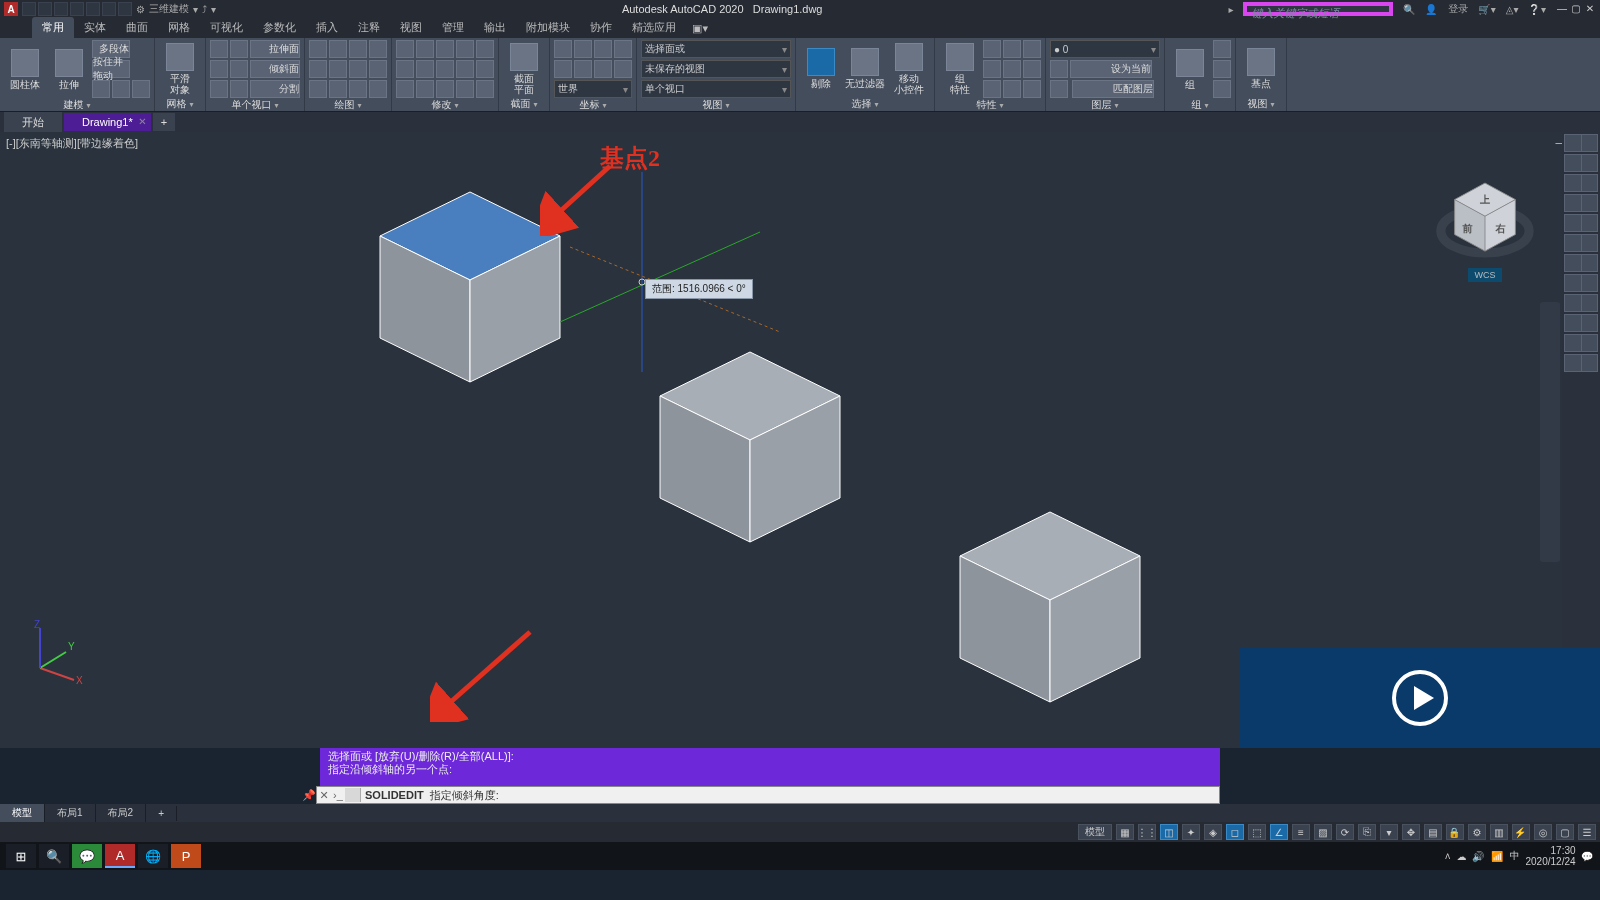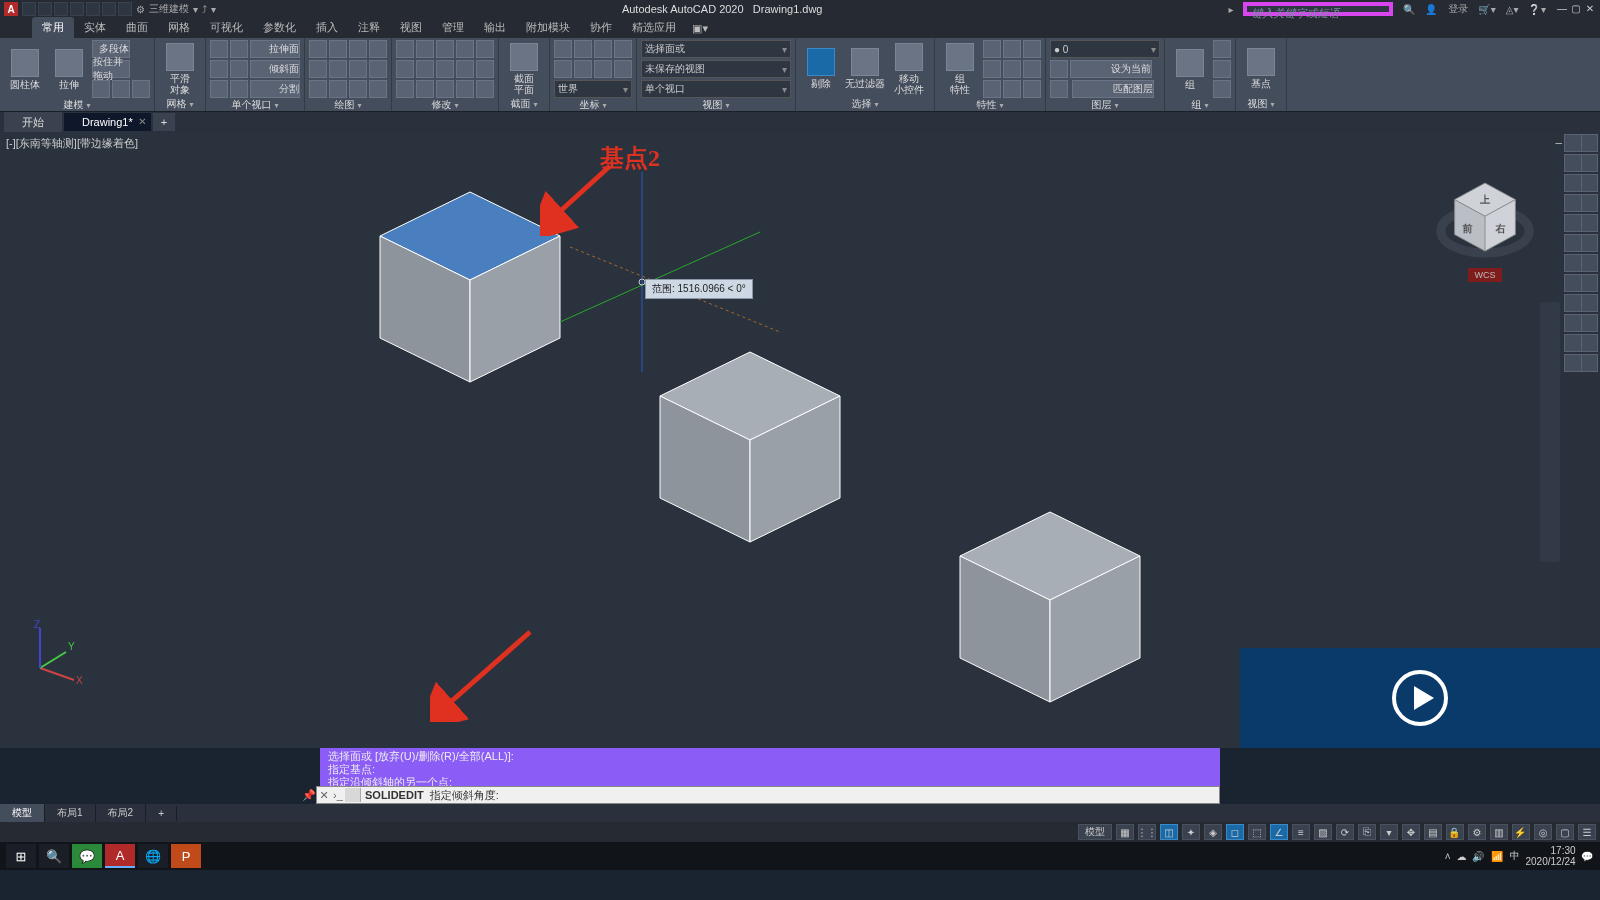--- a/index.html
+++ b/index.html
@@ -31,21 +31,21 @@
   .bigbtn .txt{color:#ddd;font-size:10px;text-align:center;line-height:11px}
   .grid-btns{display:grid;gap:2px}
   .mini{width:18px;height:18px;background:#5a6374;border:1px solid #6a7485}
   .mini2{width:38px;height:18px;background:#5a6374;border:1px solid #6a7485;display:flex;align-items:center;justify-content:flex-end;color:#ddd;font-size:10px}
   .combo{height:18px;background:#2e3642;border:1px solid #555;color:#ccc;font-size:10px;padding:0 3px;display:flex;align-items:center;justify-content:space-between}
   .combo::after{content:"▾";color:#888}
   .highlight{background:#1a6aa8!important;border-color:#3a8ac8!important}
   
   .doctabs{height:20px;background:#2a313c;display:flex;align-items:center;padding-left:4px;gap:2px}
   .doctab{padding:3px 18px;background:#3a424f;color:#ddd;font-size:11px;position:relative;cursor:pointer}
-  .doctab.active{background:#0f172a;color:#fff}
+  .doctab.active{background:#4c1d95;color:#fff}
   .doctab .close{position:absolute;right:4px;top:3px;color:#888;font-size:10px}
   .doctab.plus{padding:3px 8px}
   
   .viewport{position:relative;height:616px;background:#29323d;overflow:hidden}
   .vplabel{position:absolute;top:4px;left:6px;color:#ccc;font-size:11px}
   .vpctrl{position:absolute;top:4px;right:6px;display:flex;gap:4px}
   .vpctrl span{color:#ccc;font-size:11px;cursor:pointer}
   
   .rpal{position:absolute;top:0;right:0;width:38px;height:100%;background:#2a313c;display:flex;flex-direction:column;gap:2px;padding:2px}
   .rpal .block{width:34px;height:18px;background:#444d5c;border:1px solid #5a6374;display:flex}
@@ -53,29 +53,29 @@
   .rpal .block span:last-child{border-right:none}
   
   .navbar{position:absolute;top:170px;right:40px;width:20px;height:260px;background:#323a47;border-radius:3px}
   
   .viewcubewrap{position:absolute;top:40px;right:60px;width:110px;height:110px;display:flex;flex-direction:column;align-items:center}
   .vc-top, .vc-right{fill:#cfd3d9}
   .vc-front{fill:#babfc6}
   .vc-edge{stroke:#888;stroke-width:1;fill:none}
   .vc-text{fill:#555;font-size:11px;font-weight:bold}
   .ring{fill:none;stroke:#3e4753;stroke-width:10;opacity:.7}
-  .wcs{width:34px;height:14px;background:#7f1d1d;color:#bbb;font-size:9px;text-align:center;line-height:14px;margin-top:4px;border-radius:0}
+  .wcs{width:34px;height:14px;background:#0c4a6e;color:#bbb;font-size:9px;text-align:center;line-height:14px;margin-top:4px;border-radius:0}
   
   .anno-text{position:absolute;color:#e03020;font-size:24px;font-weight:bold;font-family:SimSun,serif}
   .tooltip-box{position:absolute;background:#cdd8e4;border:1px solid #8a97a8;color:#222;font-size:10px;padding:2px 6px}
   
   .ucs{position:absolute;bottom:60px;left:20px}
   
   .cmdarea{height:56px;display:flex;flex-direction:column;background:#1a2430}
-  .cmdhistory{height:40px;background:#8b5cf6;color:#eee;font-size:11px;padding:2px 8px;line-height:13px;overflow:hidden;position:relative;margin-left:320px;margin-right:380px}
+  .cmdhistory{height:40px;background:#6d28d9;color:#eee;font-size:11px;padding:2px 8px;line-height:13px;overflow:hidden;position:relative;margin-left:320px;margin-right:380px}
   .cmdline{height:18px;background:#f0f0f0;color:#333;display:flex;align-items:center;font-size:11px;margin-left:290px;margin-right:380px;border:1px solid #888}
   .cmdline .icon{width:16px;height:14px;background:#d8d8d8;border-right:1px solid #aaa}
   .cmdline .close{width:14px;text-align:center;color:#666}
   .cmdline .chev{width:14px;text-align:center;color:#666}
   .cmdline .cmdtext{flex:1;padding-left:4px}
   
   .modeltabs{height:18px;background:#2a313c;display:flex;align-items:center}
   .mtab{padding:2px 12px;color:#ccc;font-size:10px;border-right:1px solid #1a1f27;cursor:pointer}
   .mtab.active{background:#444d5c;color:#fff}
   
@@ -539,21 +539,20 @@
     <svg viewBox="0 0 60 60">
         <circle cx="30" cy="30" r="26" fill="none" stroke="#fff" stroke-width="4"></circle>
         <polygon points="24,18 24,42 44,30" fill="#fff"></polygon>
       </svg>
   </div>
 </div>
 
 <div class="cmdarea">
   <div class="cmdhistory">
     <div>选择面或 [放弃(U)/删除(R)/全部(ALL)]:</div>
-    <div>指定基点:</div>
     <div>指定沿倾斜轴的另一个点:</div>
   </div>
   <div style="display:flex;align-items:center">
     <span style="margin-left:302px;color:#888;width:14px;text-align:center">📌</span>
     <div class="cmdline" style="flex:1;margin-left:0">
       <span class="close">✕</span>
       <span class="chev">›_</span>
       <span class="icon"></span>
       <span class="cmdtext">
         <b>SOLIDEDIT</b>&nbsp;

